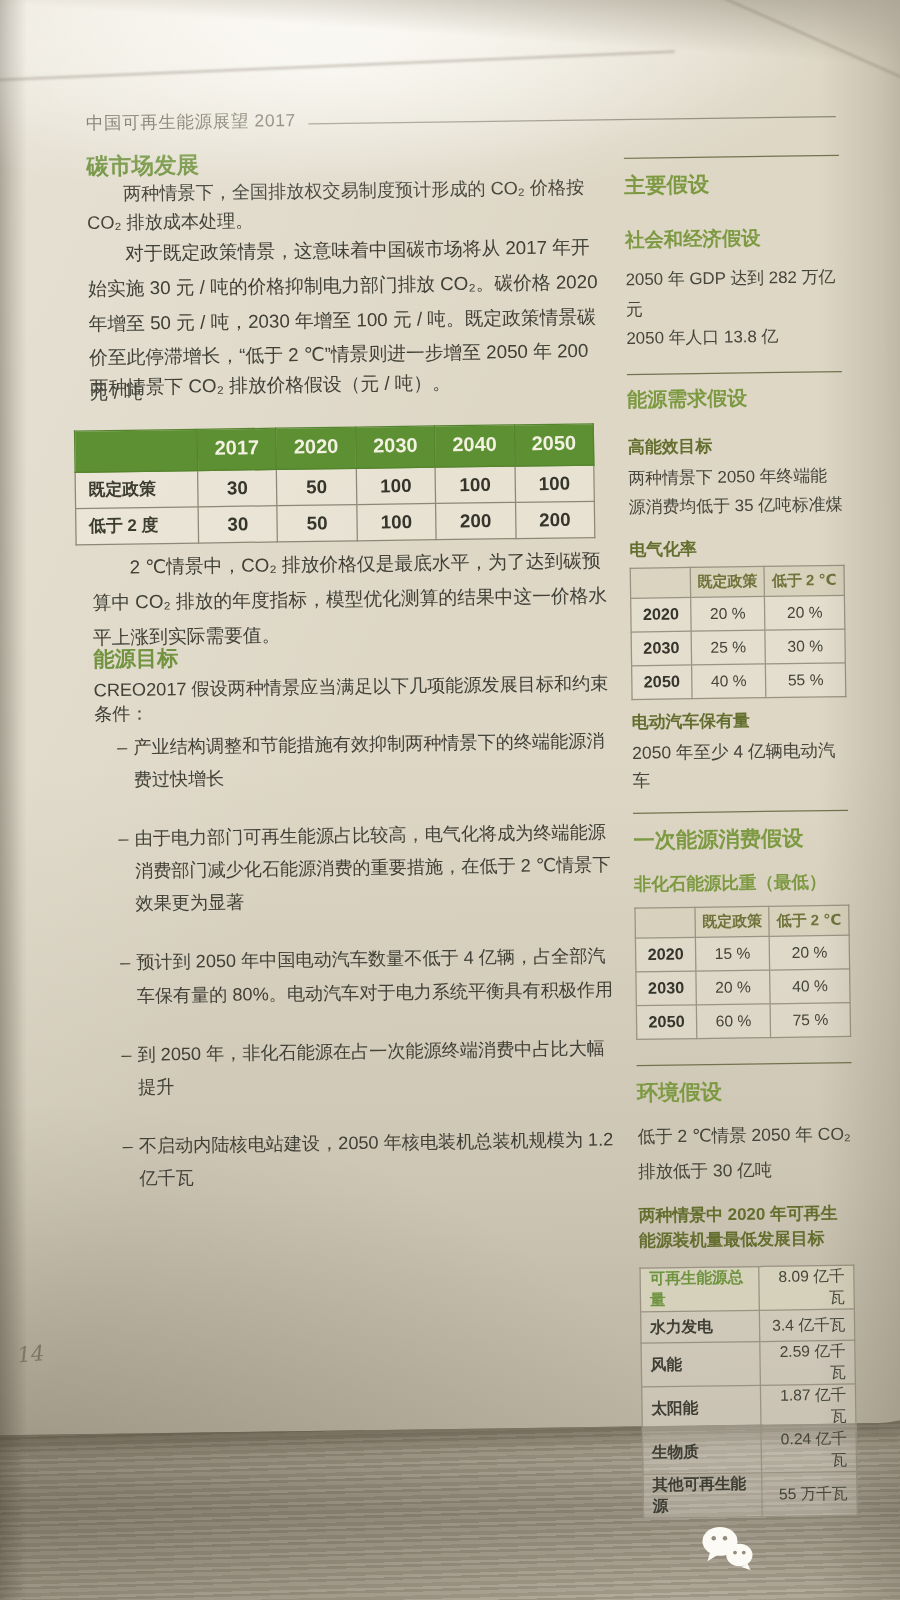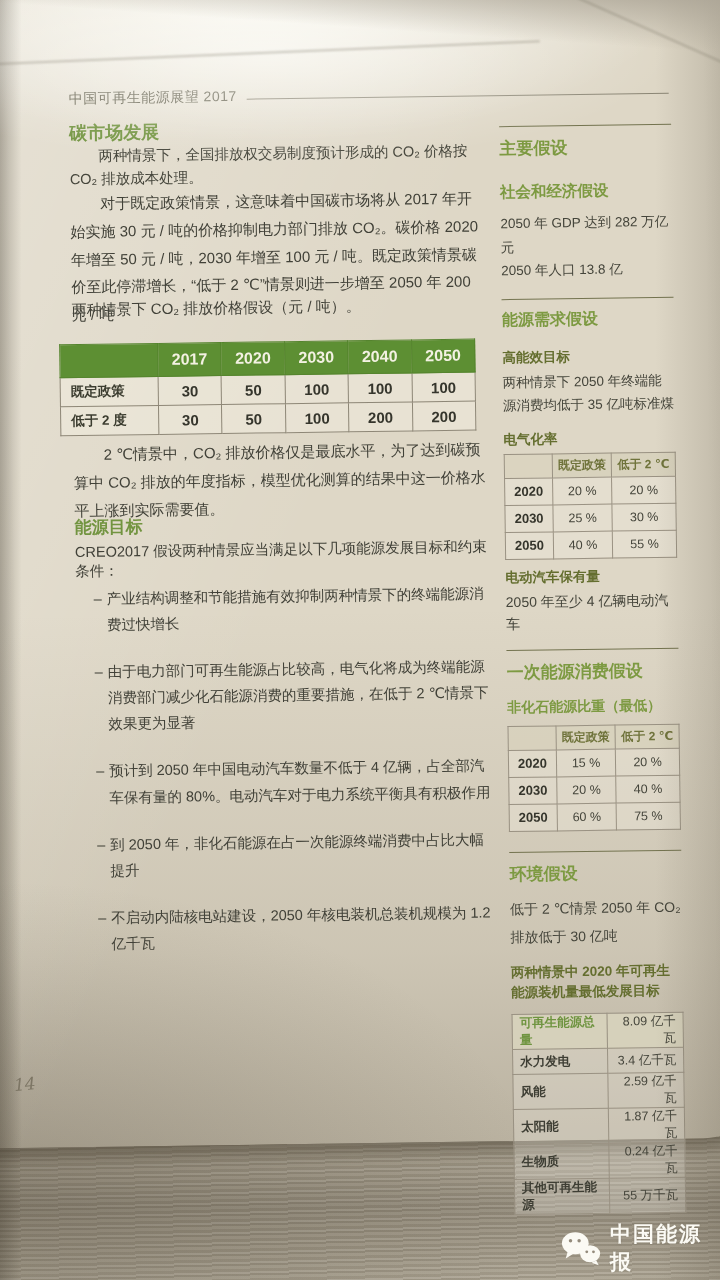--- a/index.html
+++ b/index.html
@@ -322,14 +322,13 @@
   <svg width="44" height="36" viewBox="0 0 44 36" aria-hidden="true">
     <ellipse cx="16" cy="13" rx="14" ry="11.5" fill="#fbfaf4"></ellipse>
     <path d="M8 22 L6 29 L14 24 Z" fill="#fbfaf4"></path>
     <circle cx="11" cy="10.5" r="1.8" fill="#948b7c"></circle>
     <circle cx="20" cy="10.5" r="1.8" fill="#948b7c"></circle>
     <ellipse cx="31.5" cy="24" rx="10.5" ry="9" fill="#fbfaf4"></ellipse>
     <path d="M38 31 L40.5 36 L33 33.5 Z" fill="#fbfaf4"></path>
     <circle cx="28" cy="22" r="1.5" fill="#948b7c"></circle>
     <circle cx="35" cy="22" r="1.5" fill="#948b7c"></circle>
   </svg>
-  <span class="label">中国能源报</span>
 </div>
 
 </body></html>

